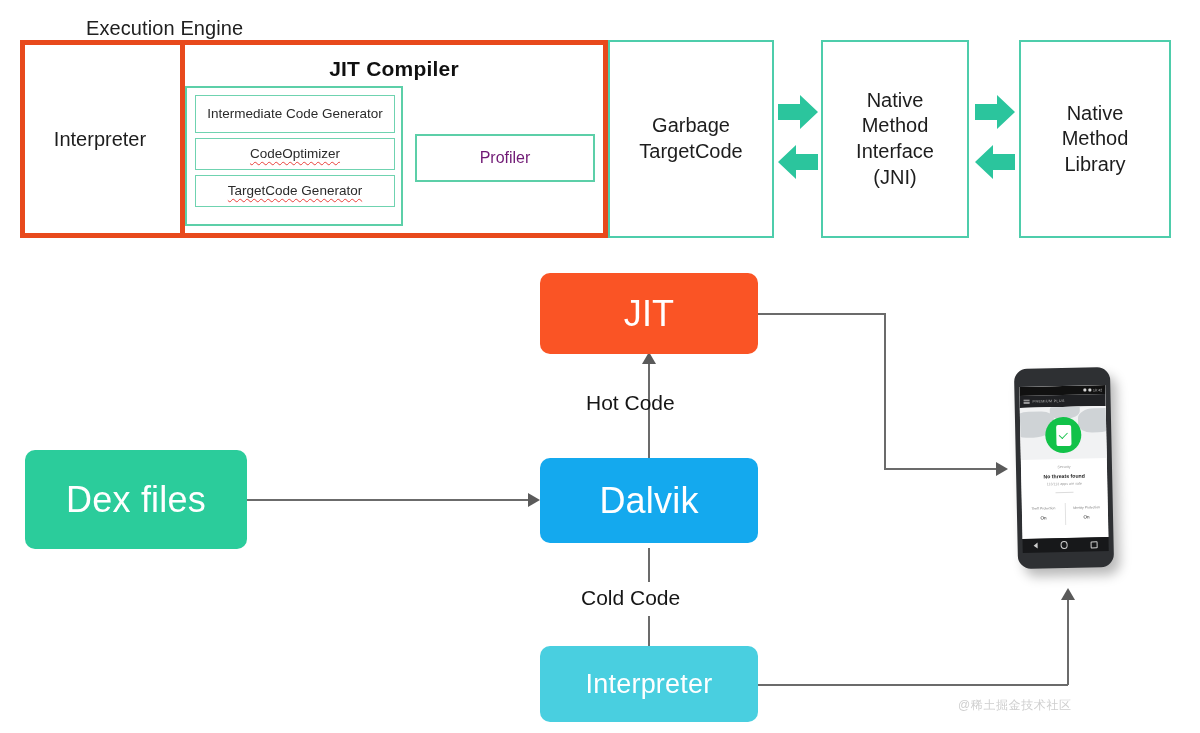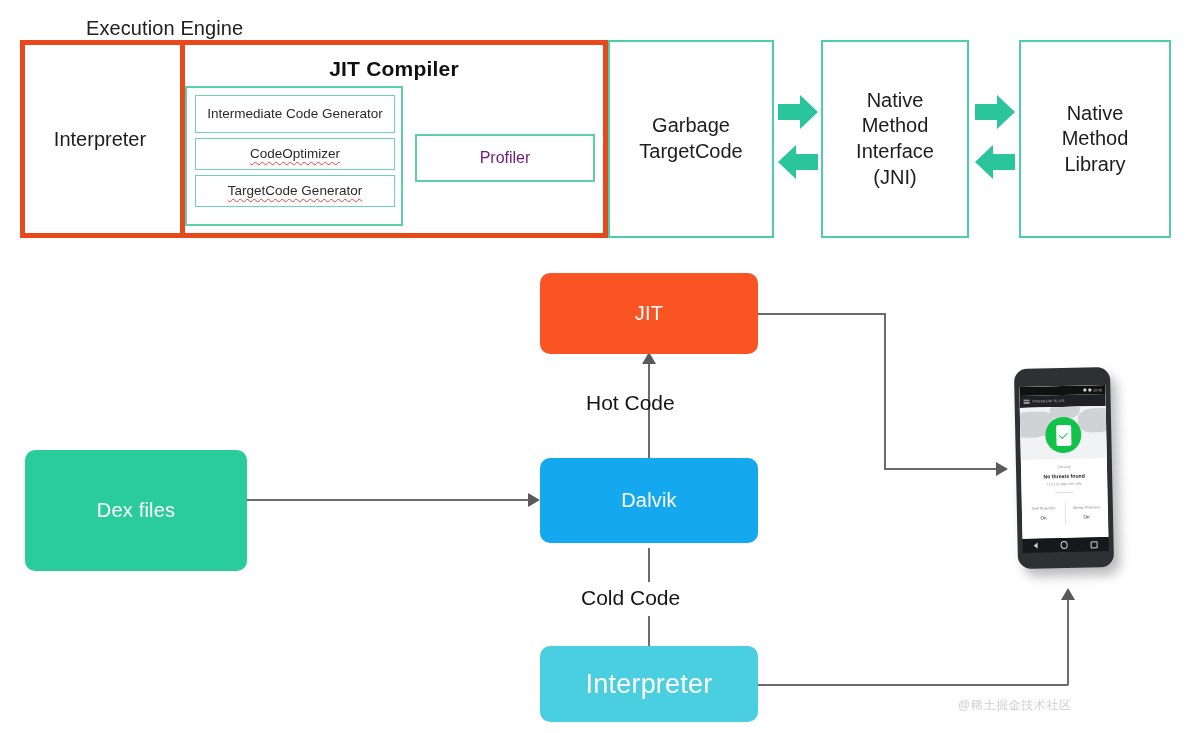--- a/index.html
+++ b/index.html
@@ -52,21 +52,21 @@
   }
   .top-card span{font-size:20px;line-height:1.28;color:#1d1d1d;}
 
   
   .blockarrow{position:absolute;}
   .blockarrow svg{display:block;}
 
   
   .node{
     border-radius:10px;display:flex;align-items:center;justify-content:center;
-    color:#ffffff;font-size:20px;letter-spacing:.2px;
+    color:#ffffff;font-size:36px;letter-spacing:.2px;
   }
   .node.small{font-size:27px;}
 
   
   .line-h{position:absolute;background:#6b6b6b;height:1.6px;}
   .line-v{position:absolute;background:#6b6b6b;width:1.6px;}
   .arrow-head{position:absolute;width:0;height:0;}
   .ah-right{border-top:7px solid transparent;border-bottom:7px solid transparent;border-left:12px solid #5a5a5a;}
   .ah-up{border-left:7px solid transparent;border-right:7px solid transparent;border-bottom:12px solid #5a5a5a;}
 
@@ -235,21 +235,21 @@
   <div class="line-h" style="left:757px;top:684px;width:311px;"></div>
   <div class="line-v" style="left:1067px;top:600px;height:85px;"></div>
   <div class="arrow-head ah-up" style="left:1061px;top:588px;"></div>
 
   <div class="abs node" style="left:540px;top:273px;width:218px;height:81px;background:#FA5425;">JIT</div>
 
   <div class="abs node" style="left:540px;top:458px;width:218px;height:85px;background:#14A9EE;">Dalvik</div>
 
   <div class="abs node small" style="left:540px;top:646px;width:218px;height:76px;background:#49CFE0;">Interpreter</div>
 
-  <div class="abs node" style="left:25px;top:450px;width:222px;height:121px;background:#2BCC9B;">Dex files</div>
+  <div class="abs node" style="left:25px;top:450px;width:222px;height:99px;background:#2BCC9B;">Dex files</div>
 
   <div class="edge-label" style="left:586px;top:391px;">Hot Code</div>
   <div class="edge-label" style="left:581px;top:586px;">Cold Code</div>
 
   <div class="phone-wrap" style="left:1016px;top:368px;width:110px;height:210px;">
     <div class="phone">
       <div class="phone-screen">
 
         <div class="ph-status">
           <span class="dot"></span>

